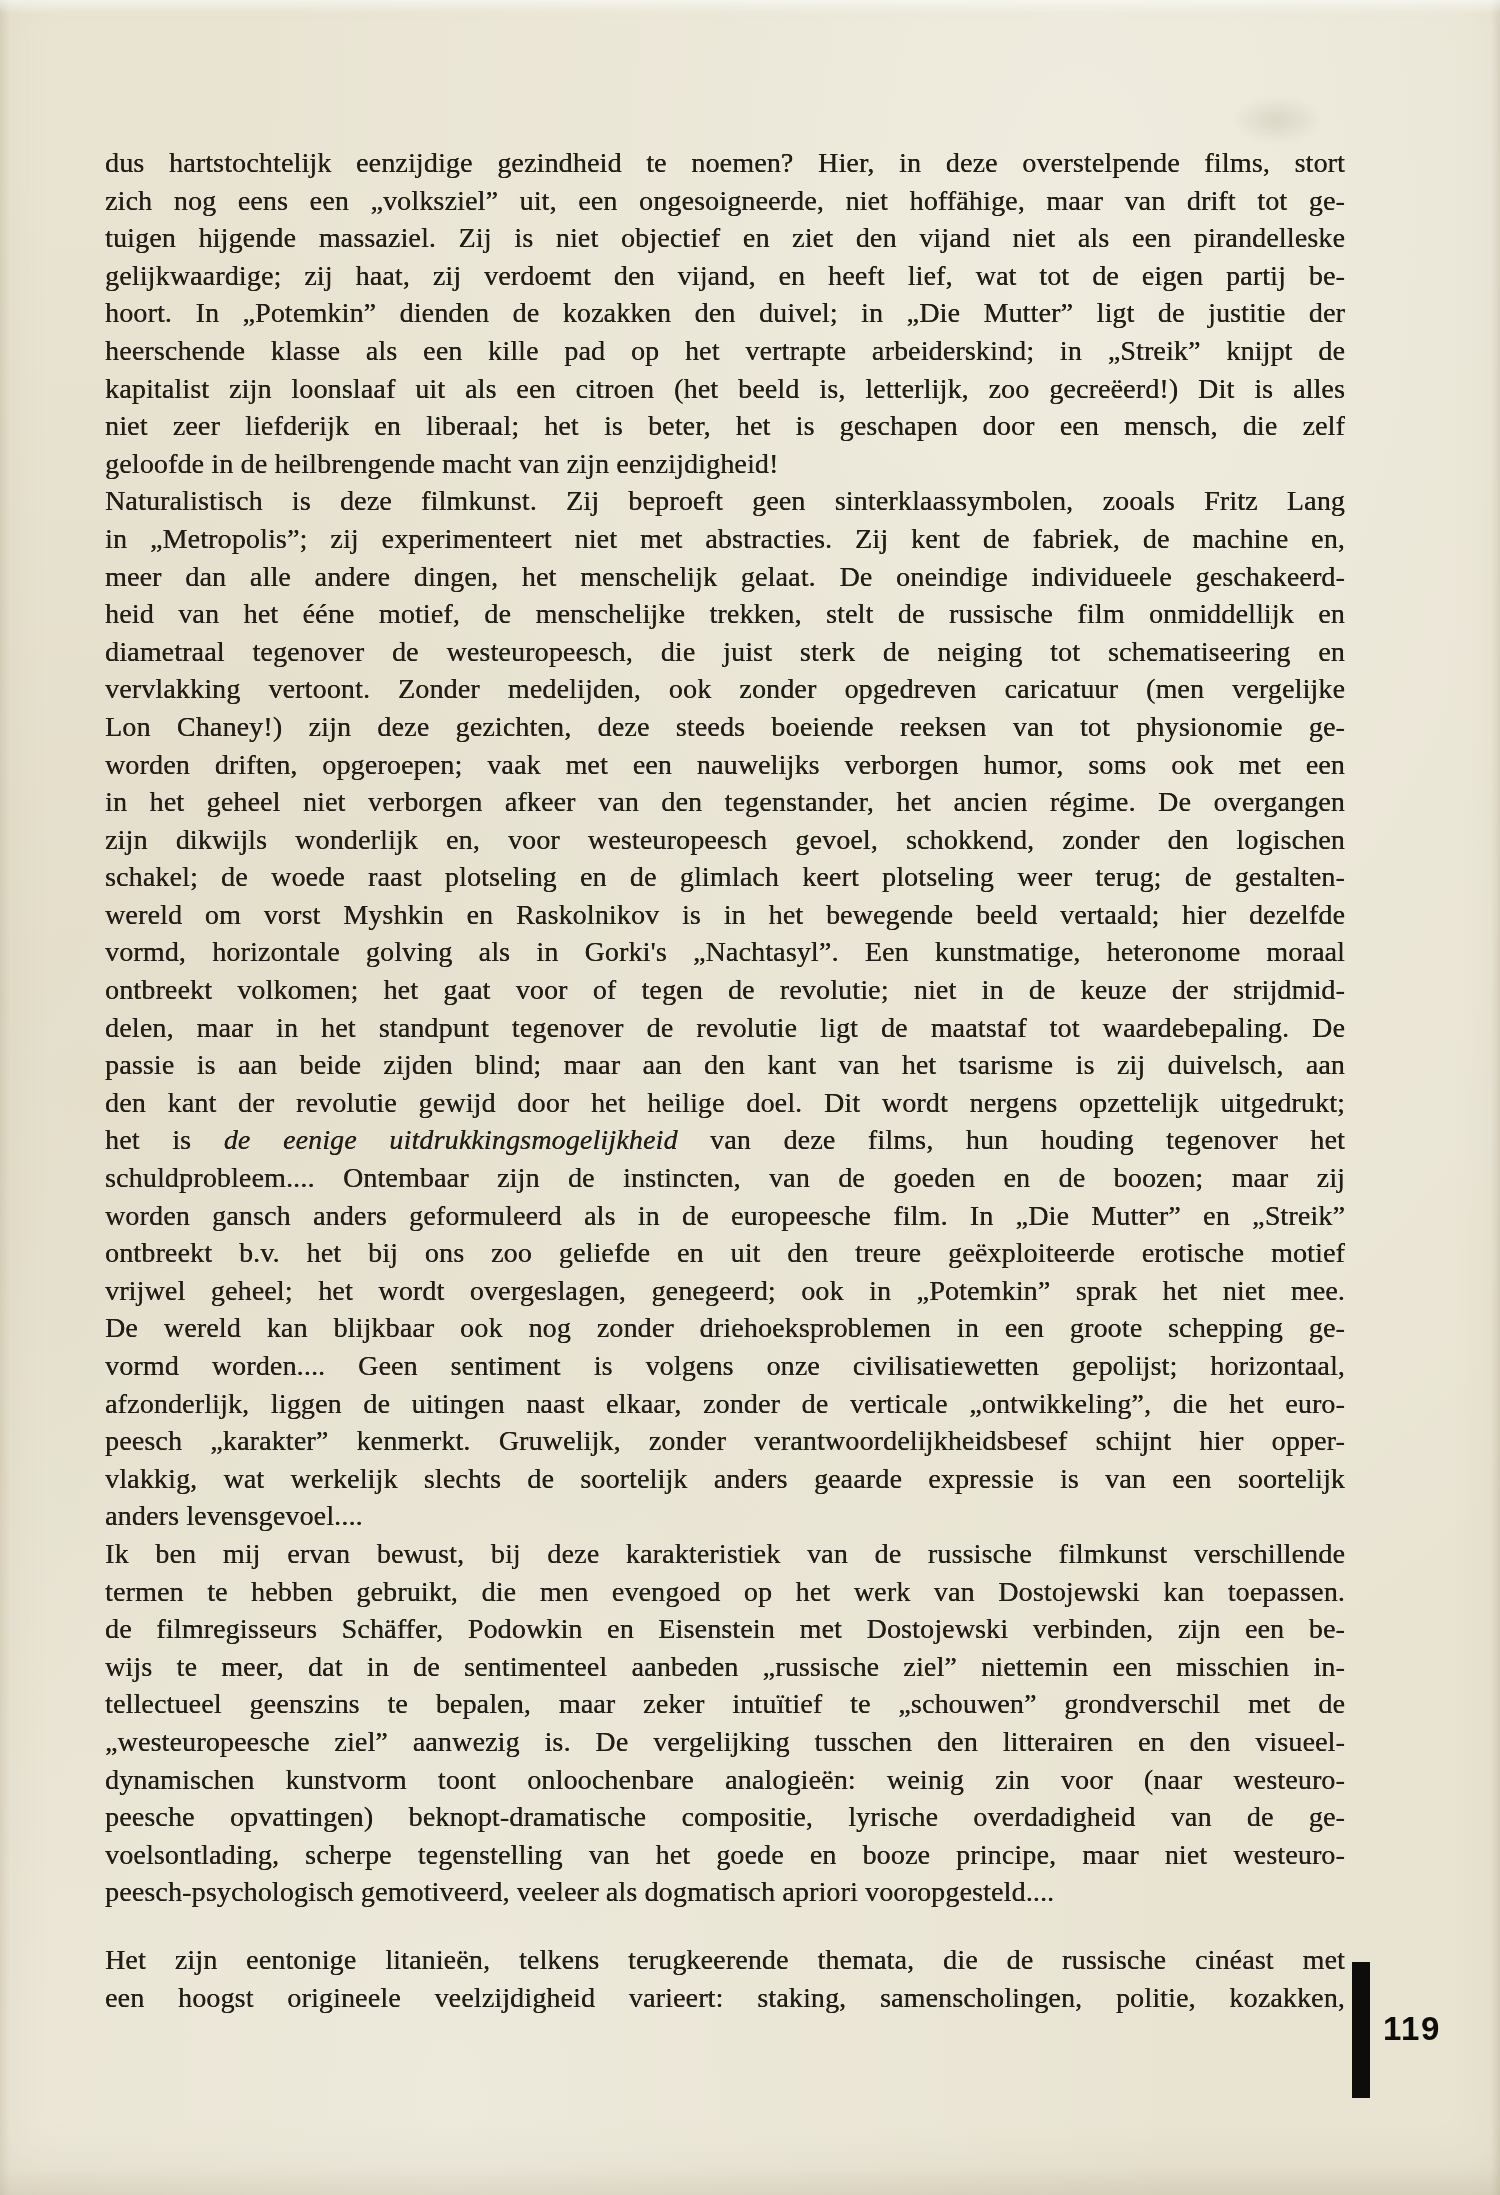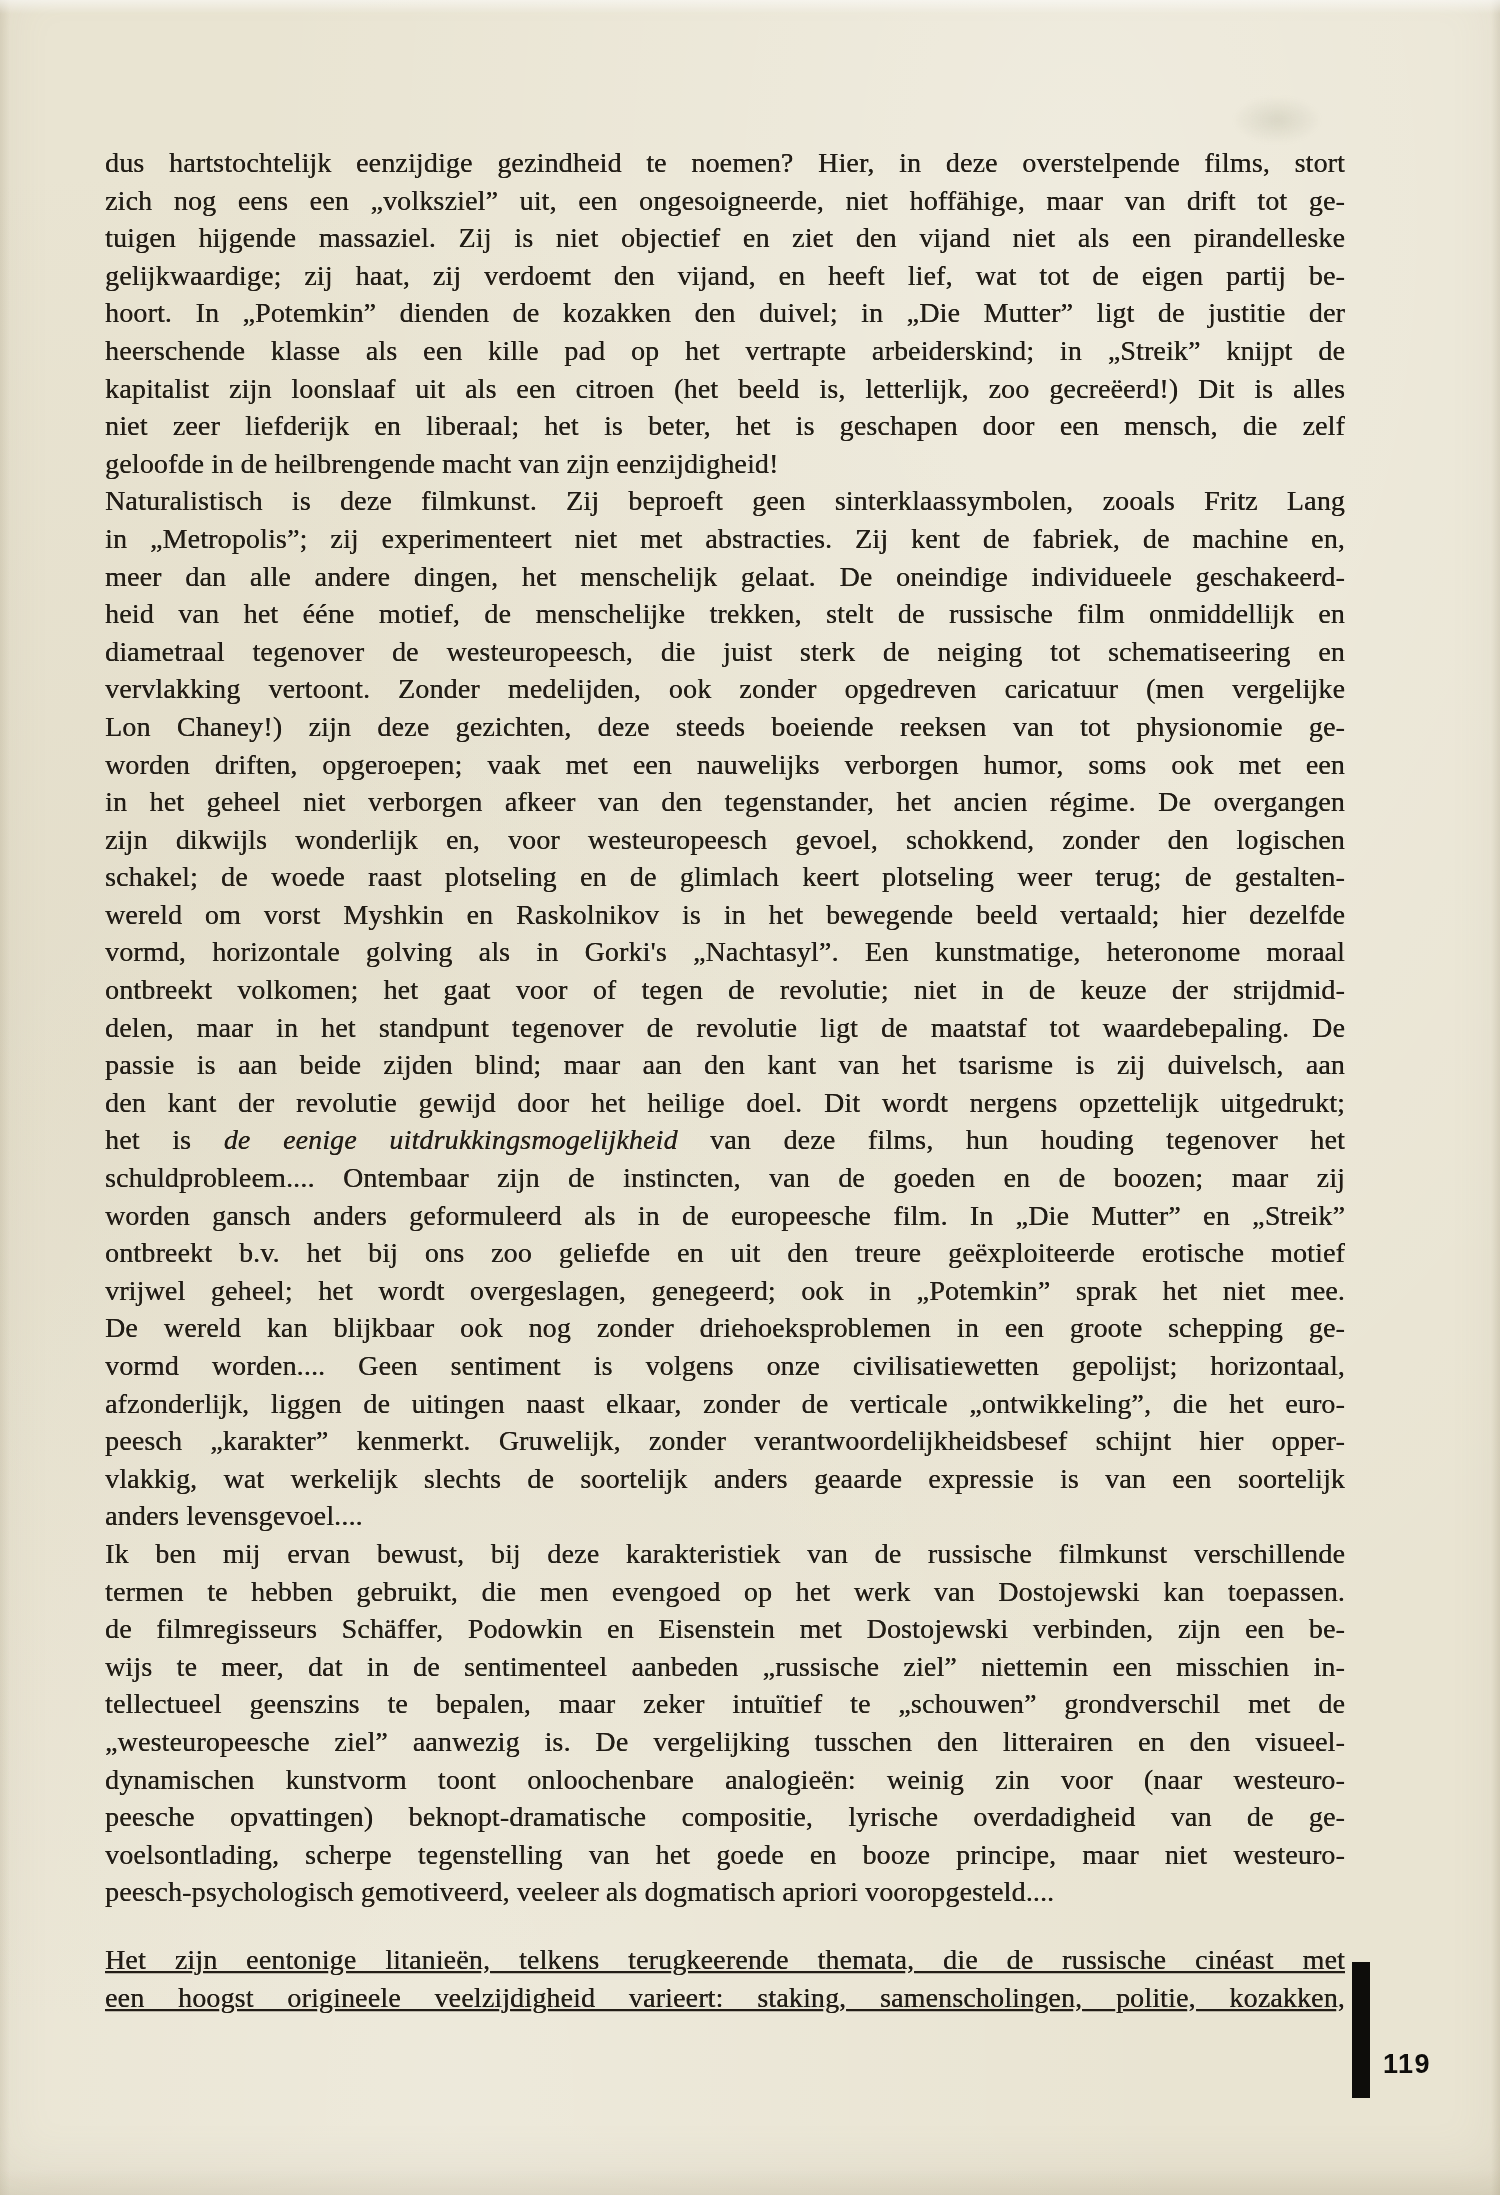--- a/index.html
+++ b/index.html
@@ -55,43 +55,42 @@
   .line {
     text-align: justify;
     text-align-last: justify;
     height: 37.6px;
     overflow: hidden;
     white-space: normal;
   }
 
   .line.para-end { text-align-last: left; }
 
-  .para.gap-before { margin-top: 30px; text-decoration: underline; }
+  .para.gap-before { margin-top: 30px; }
 
   .italic { font-style: italic; margin-top: 39px; }
 
   .page-bar {
     position: absolute;
     left: 1352px;
     top: 1962px;
     width: 18px;
     height: 136px;
     background: var(--bar, #0e0d0b);
   }
 
   .page-number {
     position: absolute;
     left: 1383px;
     top: 2010px;
     font-family: "Liberation Sans", sans-serif;
     font-weight: 700;
-    font-size: 27px;
+    font-size: 33px;
     letter-spacing: 1.5px;
     color: var(--bar, #0e0d0b);
-    margin-top: 39px;
   }
 </style>
 </head>
 <body>
 
 <div class="page">
   <div class="texture"></div>
   <div class="ghost"></div>
   <div class="text-column">
       <div class="para">

